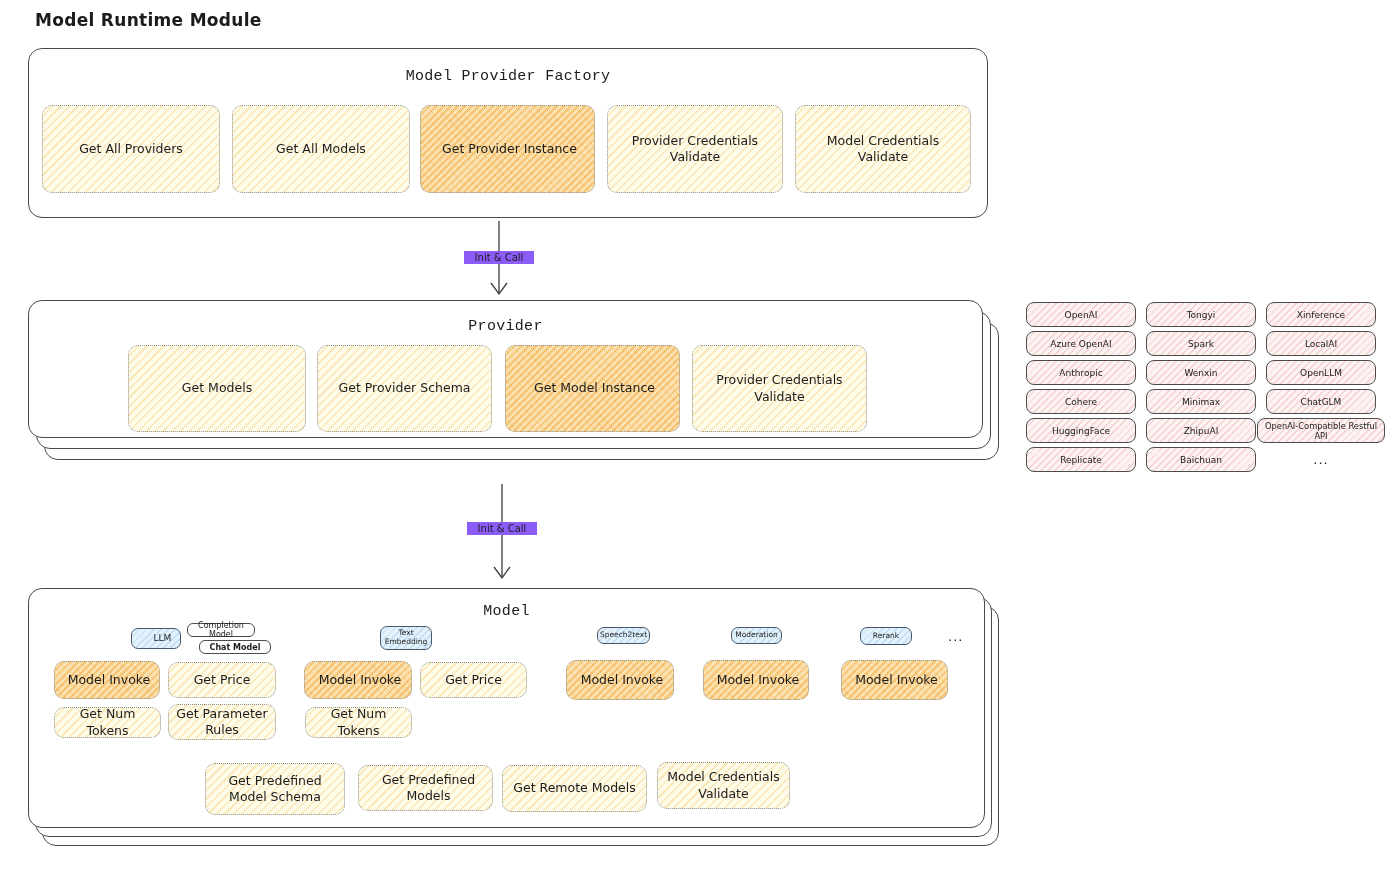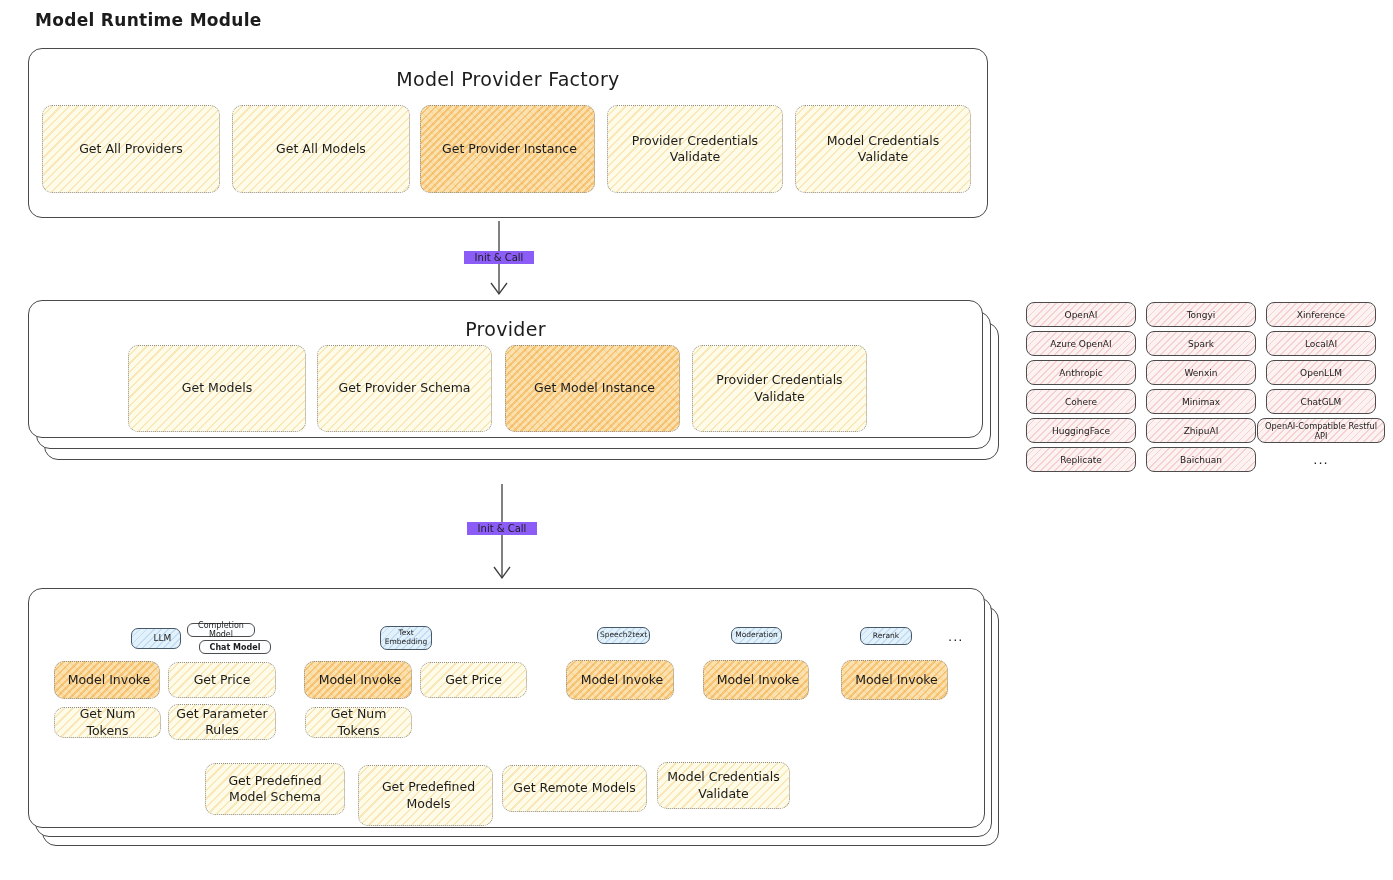--- a/index.html
+++ b/index.html
@@ -8,21 +8,21 @@
     font-family:"DejaVu Sans", sans-serif;color:#1c1c1c;overflow:hidden;
   }
   .page-title{
     position:absolute;left:35px;top:10px;font-size:17px;font-weight:600;letter-spacing:.3px;
   }
   
   .box, .stack{
     position:absolute;background:#fff;border:1.5px solid #4a4a4a;border-radius:14px;box-sizing:border-box;
   }
   .box-title{
-    position:absolute;text-align:center;font-size:19px;letter-spacing:.3px;
+    position:absolute;text-align:center;font-size:15px;letter-spacing:.3px;font-family:Liberation Mono, monospace;
   }
   
   .cell{
     position:absolute;border:1.6px dotted #8f8f8f;border-radius:10px;box-sizing:border-box;
     display:flex;align-items:center;justify-content:center;text-align:center;
     font-size:12.5px;line-height:1.3;padding:2px 6px;
     background-color:#fefbe8;
     background-image:repeating-linear-gradient(135deg, rgba(246,199,108,0.38) 0 1.5px, transparent 1.5px 6px);
   }
   .cell.hl{
@@ -131,20 +131,21 @@
 
   <svg class="arrow" style="left:489px;top:484px;" width="26" height="96" viewBox="0 0 26 96">
     <line x1="13" y1="0" x2="13" y2="94" stroke="#3d3d3d" stroke-width="1.3"></line>
     <path d="M5 83 L13 94 L21 83" fill="none" stroke="#3d3d3d" stroke-width="1.3"></path>
   </svg>
   <div class="arrow-label" style="left:467px;top:522px;">Init &amp; Call</div>
 
   <div class="stack" style="left:42px;top:606px;width:957px;height:240px;"></div>
   <div class="stack" style="left:35px;top:597px;width:957px;height:240px;"></div>
   <div class="box" style="left:28px;top:588px;width:957px;height:240px;"></div>
+  <div class="box-title" style="left:28px;top:603px;width:957px;">Model</div>
 
   <div class="tag" style="left:131px;top:628px;width:50px;height:21px;padding-left:16px;">LLM</div>
   <div class="subtag" style="left:187px;top:623px;width:68px;height:14px;">Completion Model</div>
   <div class="subtag" style="left:199px;top:640px;width:72px;height:14px;font-weight:bold;">Chat Model</div>
   <div class="tag tiny" style="left:380px;top:626px;width:52px;height:24px;">Text Embedding</div>
   <div class="tag tiny" style="left:597px;top:627px;width:53px;height:17px;">Speech2text</div>
   <div class="tag tiny" style="left:731px;top:627px;width:51px;height:17px;">Moderation</div>
   <div class="tag tiny" style="left:860px;top:627px;width:52px;height:18px;">Rerank</div>
   <div class="type-more" style="left:948px;top:629px;">...</div>
 
@@ -155,17 +156,17 @@
 
   <div class="cell hl" style="left:304px;top:661px;width:108px;height:38px;">Model Invoke</div>
   <div class="cell" style="left:420px;top:662px;width:107px;height:36px;">Get Price</div>
   <div class="cell" style="left:305px;top:707px;width:107px;height:31px;">Get Num Tokens</div>
 
   <div class="cell hl" style="left:566px;top:660px;width:108px;height:40px;">Model Invoke</div>
   <div class="cell hl" style="left:703px;top:660px;width:106px;height:40px;">Model Invoke</div>
   <div class="cell hl" style="left:841px;top:660px;width:107px;height:40px;">Model Invoke</div>
 
   <div class="cell" style="left:205px;top:763px;width:140px;height:52px;">Get Predefined Model Schema</div>
-  <div class="cell" style="left:358px;top:765px;width:135px;height:61px;padding-left:12px;">Get Predefined Models</div>
+  <div class="cell" style="left:358px;top:765px;width:135px;height:46px;padding-left:12px;">Get Predefined Models</div>
   <div class="cell" style="left:502px;top:765px;width:145px;height:47px;">Get Remote Models</div>
   <div class="cell" style="left:657px;top:762px;width:133px;height:47px;">Model Credentials Validate</div>
 
 </div>
 
 </body></html>

